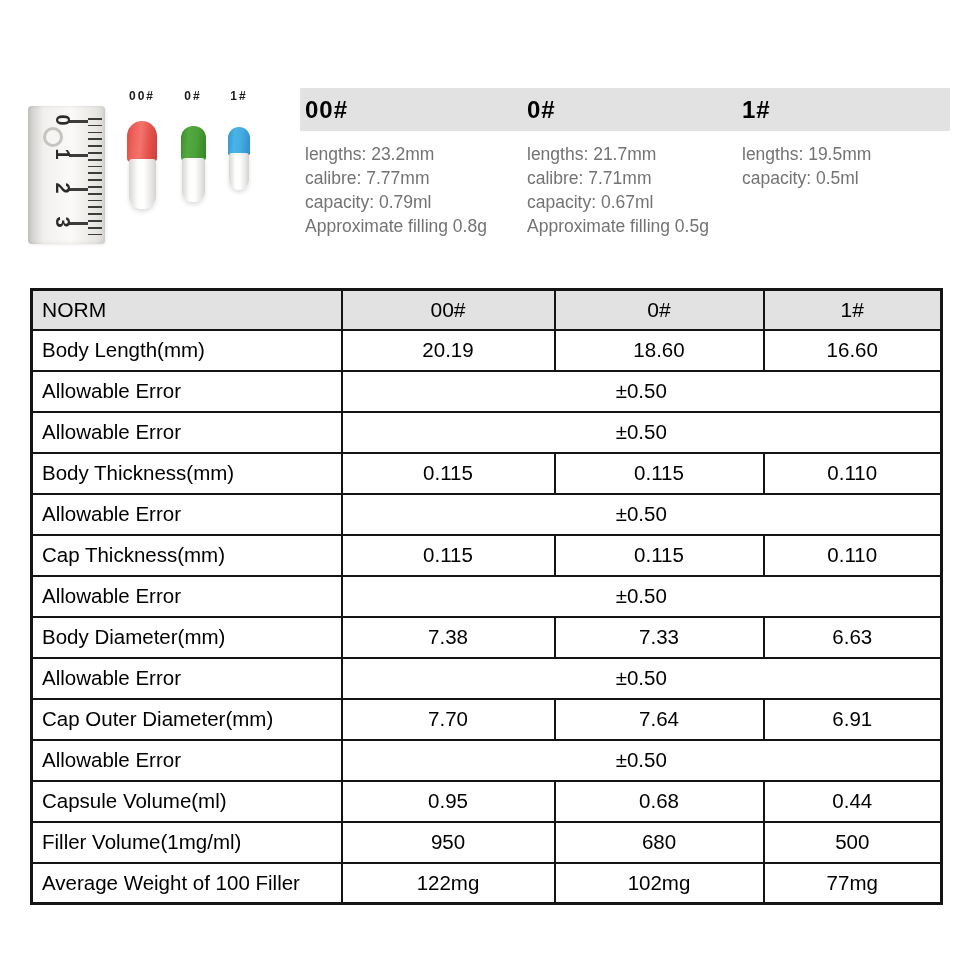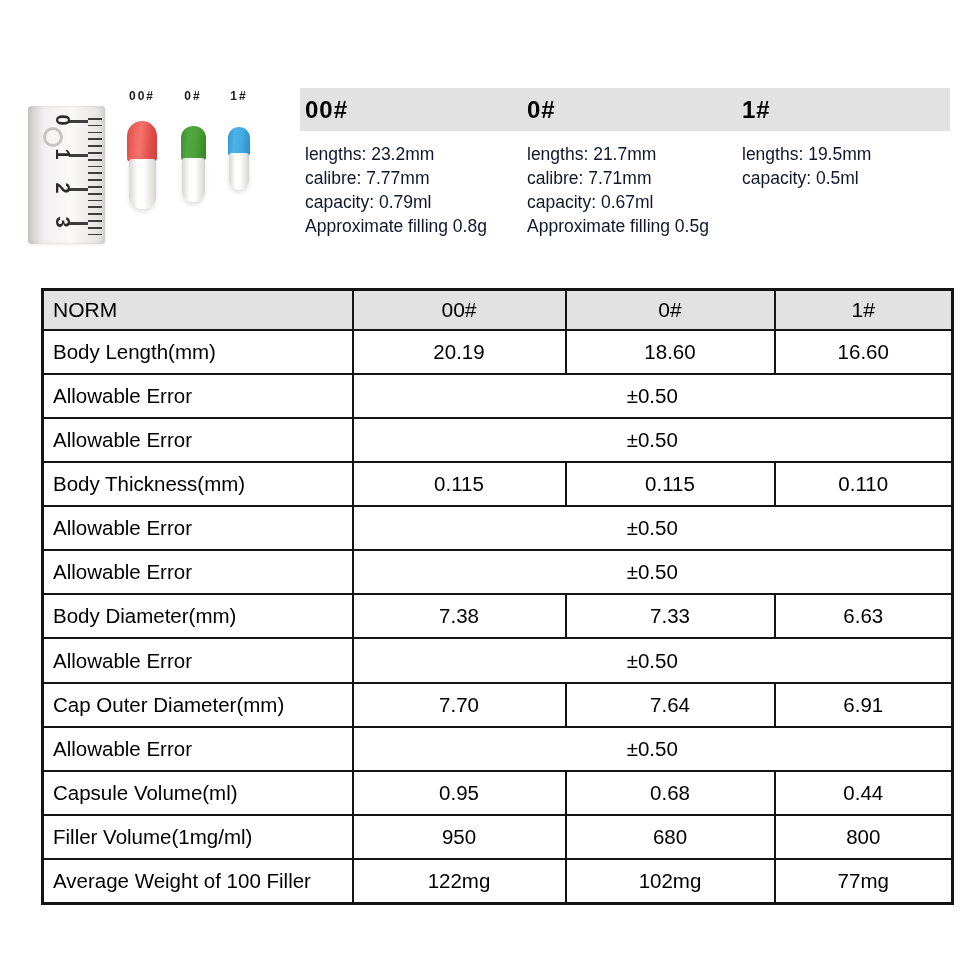--- a/index.html
+++ b/index.html
@@ -35,24 +35,24 @@
   .cbody-1{top:26px;height:37px;border-radius:3px 3px 10px 10px;}
   .capsule-label{position:absolute;top:89px;width:44px;text-align:center;
          font-size:12px;font-weight:bold;letter-spacing:2px;color:#1a1a1a;}
 
   
   .spec-band{position:absolute;left:300px;top:88px;width:650px;height:43px;background:#e2e2e2;}
   .spec-col{position:absolute;top:88px;width:215px;}
   .spec-col-0{left:305px;} .spec-col-1{left:527px;} .spec-col-2{left:742px;}
   .spec-title{height:43px;line-height:43px;font-size:24px;font-weight:bold;letter-spacing:1px;color:#000;}
   .spec-lines{margin-top:11px;}
-  .spec-line{font-size:17.5px;line-height:24px;color:#0f172a;white-space:nowrap;}
+  .spec-line{font-size:17.5px;line-height:24px;color:#737373;white-space:nowrap;}
 
   
-  table.spec-table{position:absolute;left:41px;top:288px;width:910px;height:617px;
+  table.spec-table{position:absolute;left:30px;top:288px;width:910px;height:617px;
          border-collapse:collapse;table-layout:fixed;border:3px solid #141414;
          font-size:20.5px;color:#000;}
   .spec-table td,.spec-table th{border:2px solid #141414;padding:0;overflow:hidden;white-space:nowrap;}
   .spec-table thead tr{height:40px;}
   .spec-table thead th{background:#e2e2e2;font-weight:normal;font-size:21px;}
   .spec-table tbody tr{height:38px;}
   .lbl{text-align:left;padding-left:9px !important;}
   .val{text-align:center;}
 </style>
 </head>
@@ -154,20 +154,26 @@
         <td class="lbl">Body Thickness(mm)</td>
         <td class="val">0.115</td>
         <td class="val">0.115</td>
         <td class="val">0.110</td>
       </tr>
       <tr>
         <td class="lbl">Allowable Error</td>
         <td class="val" colspan="3">±0.50</td>
       </tr>
       <tr>
+        <td class="lbl">Cap Thickness(mm)</td>
+        <td class="val">0.115</td>
+        <td class="val">0.115</td>
+        <td class="val">0.110</td>
+      </tr>
+      <tr>
         <td class="lbl">Allowable Error</td>
         <td class="val" colspan="3">±0.50</td>
       </tr>
       <tr>
         <td class="lbl">Body Diameter(mm)</td>
         <td class="val">7.38</td>
         <td class="val">7.33</td>
         <td class="val">6.63</td>
       </tr>
       <tr>
@@ -187,21 +193,21 @@
       <tr>
         <td class="lbl">Capsule Volume(ml)</td>
         <td class="val">0.95</td>
         <td class="val">0.68</td>
         <td class="val">0.44</td>
       </tr>
       <tr>
         <td class="lbl">Filler Volume(1mg/ml)</td>
         <td class="val">950</td>
         <td class="val">680</td>
-        <td class="val">800</td>
+        <td class="val">500</td>
       </tr>
       <tr>
         <td class="lbl">Average Weight of 100 Filler</td>
         <td class="val">122mg</td>
         <td class="val">102mg</td>
         <td class="val">77mg</td>
       </tr>
     </tbody>
   </table>
 </div>

